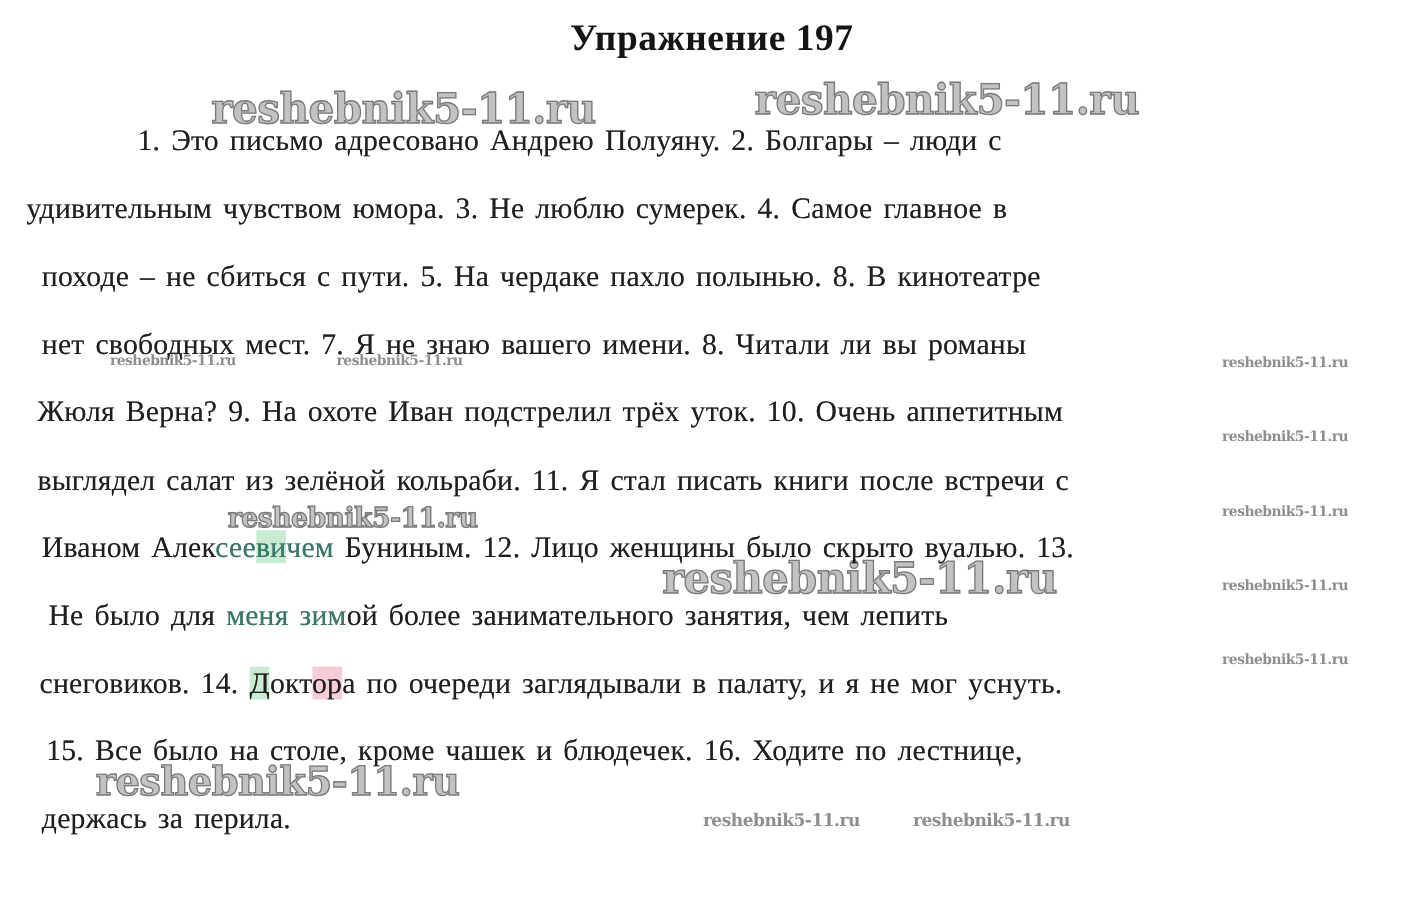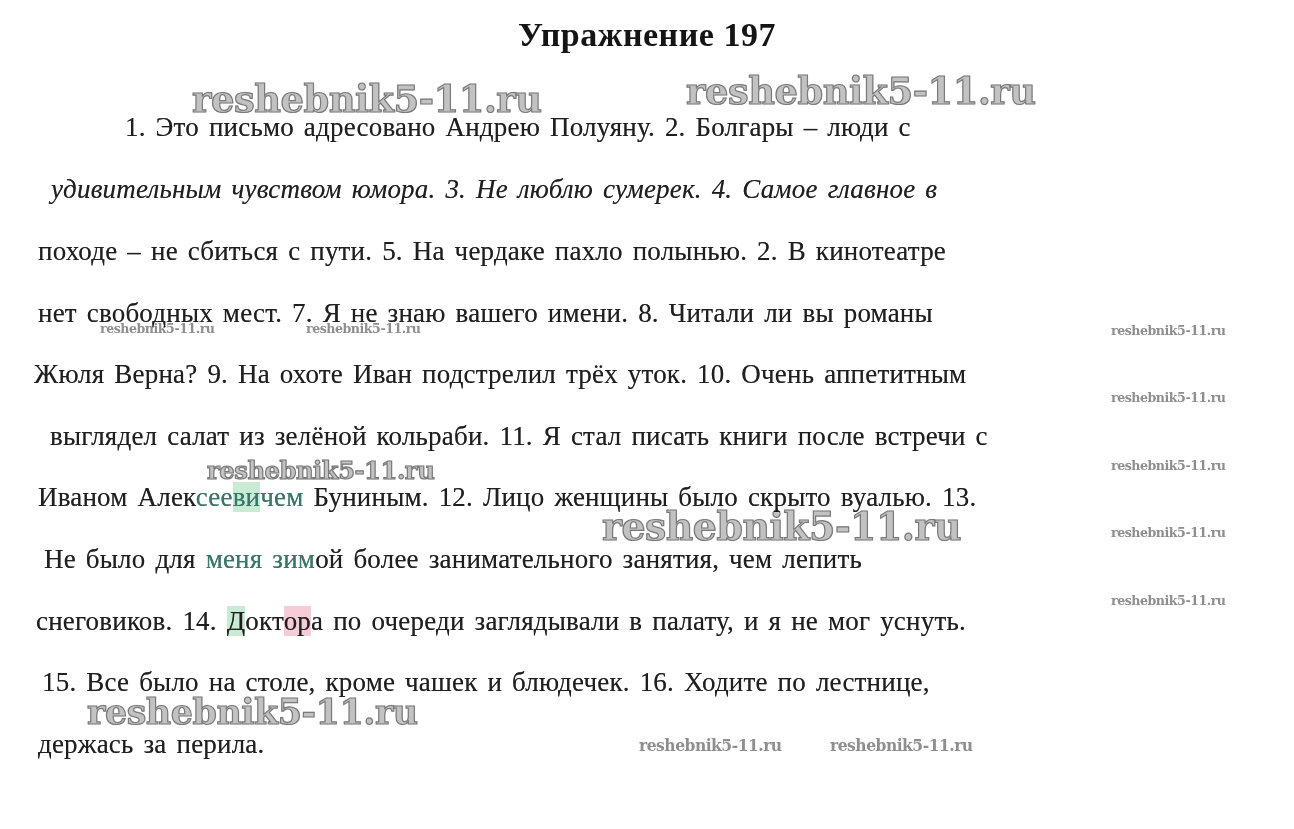--- a/index.html
+++ b/index.html
@@ -53,25 +53,25 @@
     text-shadow:0 0 1px #8d8d8d;
   }
 </style>
 </head>
 <body>
 
 <div id="page">
   <h1 id="title">Упражнение 197</h1>
   <div class="text-layer">
       <div class="line" style="left: 125px; top: 112px;"><span>1. Это письмо адресовано Андрею Полуяну. 2. Болгары – люди с</span></div>
-      <div class="line" style="left: 51px; top: 174px; font-style: italic;"><span>удивительным чувством юмора. 3. Не люблю сумерек. 4. Самое главное в</span></div>
-      <div class="line" style="left: 38px; top: 236px;"><span>походе – не сбиться с пути. 5. На чердаке пахло полынью. 2. В кинотеатре</span></div>
+      <div class="line" style="left: 24px; top: 174px;"><span>удивительным чувством юмора. 3. Не люблю сумерек. 4. Самое главное в</span></div>
+      <div class="line" style="left: 38px; top: 236px;"><span>походе – не сбиться с пути. 5. На чердаке пахло полынью. 8. В кинотеатре</span></div>
       <div class="line" style="left: 38px; top: 298px;"><span>нет свободных мест. 7. Я не знаю вашего имени. 8. Читали ли вы романы</span></div>
       <div class="line" style="left: 34px; top: 359px;"><span>Жюля Верна? 9. На охоте Иван подстрелил трёх уток. 10. Очень аппетитным</span></div>
-      <div class="line" style="left: 50px; top: 421px; text-align: right;"><span>выглядел салат из зелёной кольраби. 11. Я стал писать книги после встречи с</span></div>
+      <div class="line" style="left: 34px; top: 421px; text-align: right;"><span>выглядел салат из зелёной кольраби. 11. Я стал писать книги после встречи с</span></div>
       <div class="line" style="left: 38px; top: 482px;"><span>Иваном Алек</span><span class="seg-teal">сее</span><span class="seg-teal-greenbg">ви</span><span class="seg-teal">чем</span><span> Буниным. 12. Лицо женщины было скрыто вуалью. 13.</span></div>
       <div class="line" style="left: 44px; top: 544px; text-align: center;"><span>Не было для </span><span class="seg-teal">меня зим</span><span>ой более занимательного занятия, чем лепить</span></div>
       <div class="line" style="left: 36px; top: 606px;"><span>снеговиков. 14. </span><span class="seg-greenbg">Д</span><span>окт</span><span class="seg-pinkbg">ор</span><span>а по очереди заглядывали в палату, и я не мог уснуть.</span></div>
       <div class="line" style="left: 42px; top: 667px;"><span>15. Все было на столе, кроме чашек и блюдечек. 16. Ходите по лестнице,</span></div>
       <div class="line" style="left: 38px; top: 729px;"><span>держась за перила.</span></div>
     </div>
   <div class="wm-layer">
       <div class="wm wm-outline" style="left: 178px; top: 76px; font-size: 38px;">reshebnik5-11.ru</div>
       <div class="wm wm-outline" style="left: 672px; top: 68px; font-size: 38px;">reshebnik5-11.ru</div>
       <div class="wm" style="left: 86px; top: 321px; font-size: 13px;">reshebnik5-11.ru</div>

